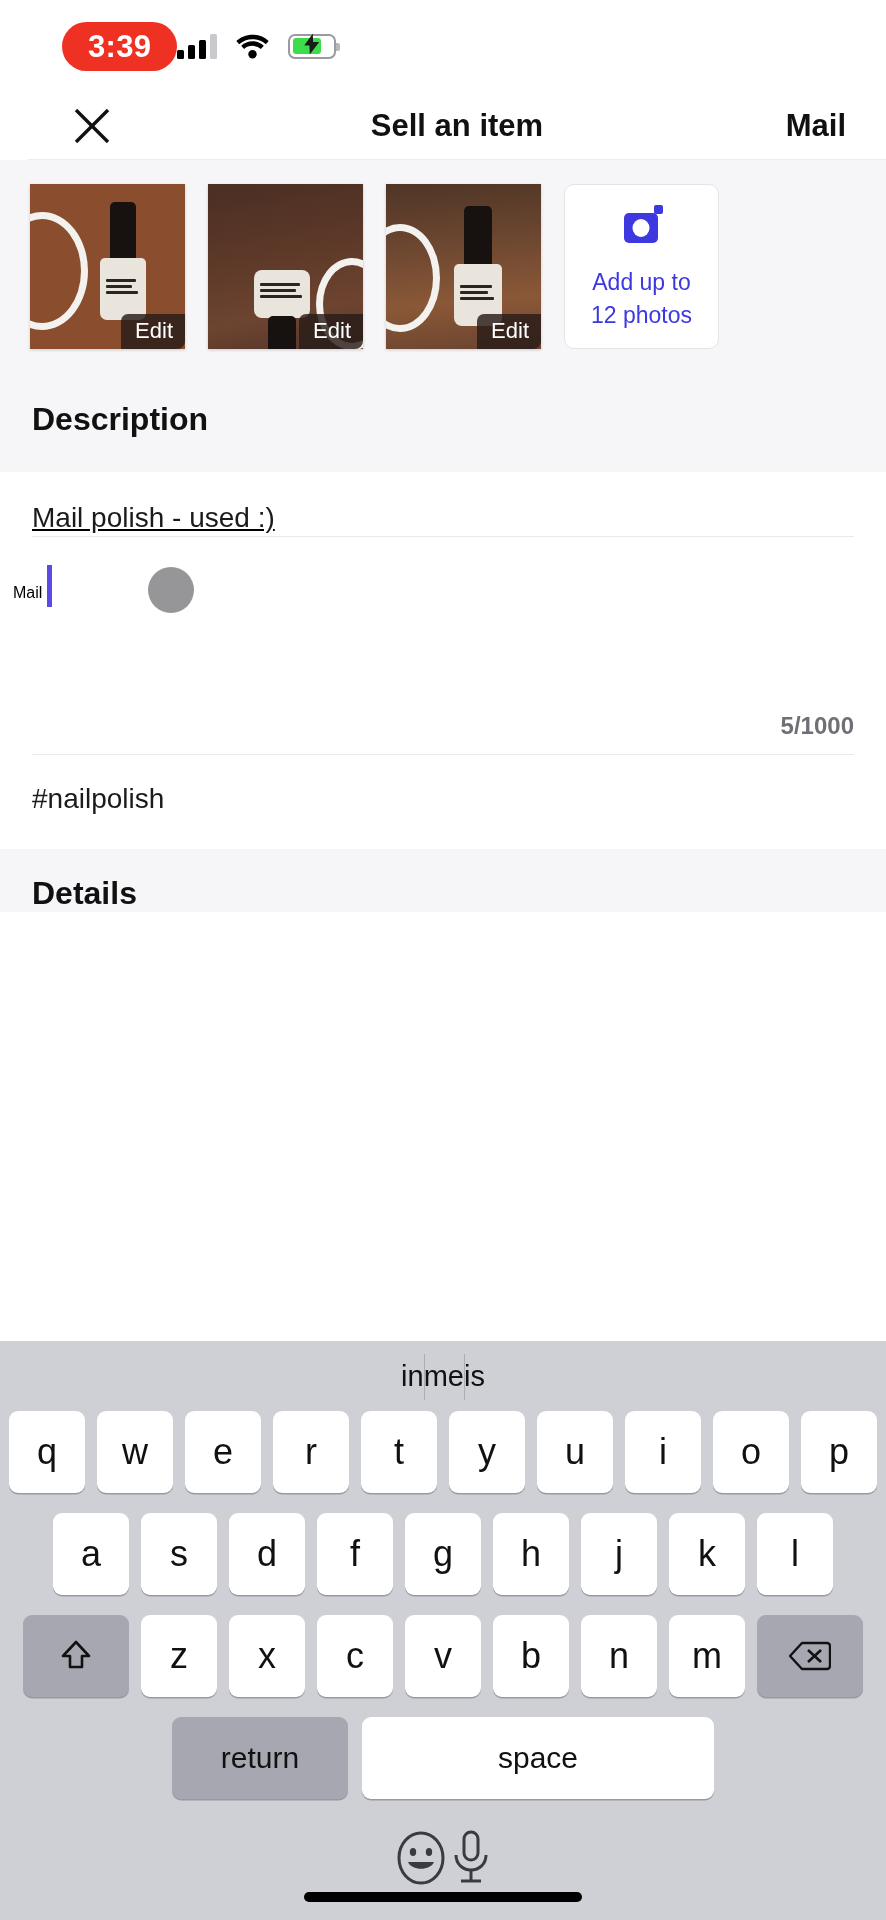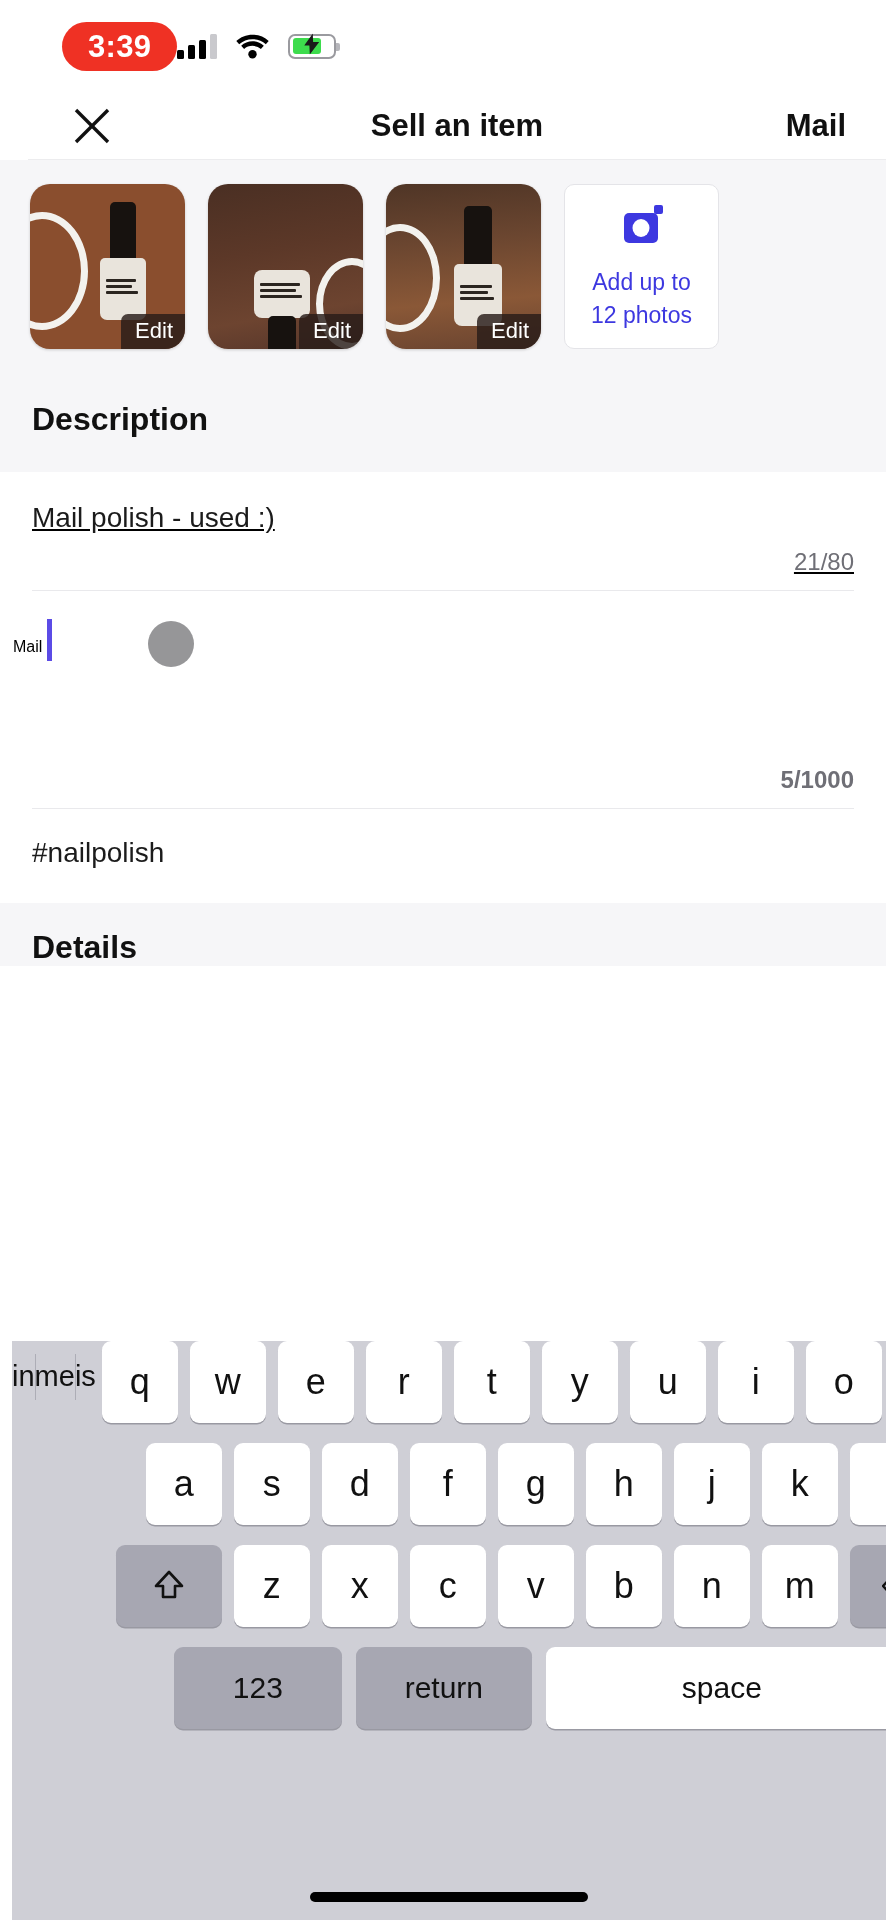--- a/index.html
+++ b/index.html
@@ -70,21 +70,21 @@
   }
   .nav-action {
     margin-left:auto; font-size:31px; font-weight:700; color:#111; cursor:pointer; z-index:2;
   }
 
   
   .photo-section { background:#f6f6f8; padding:24px 0 52px 0; }
   .photo-strip { display:flex; gap:23px; padding:0 30px; }
   .thumb {
     width:155px; height:165px;
-    border-radius:20px;
+    border-radius:0;
     position:relative;
     overflow:hidden;
     flex:0 0 auto;
     box-shadow:0 1px 3px rgba(0,0,0,.18);
     text-align:center;
   }
   .thumb .edit {
     position:absolute; right:0; bottom:0;
     background:rgba(40,28,24,.82);
     color:#fff; font-size:22px;
@@ -169,24 +169,24 @@
 
   
   .details-sec {
     background:#f6f6f8;
     padding:26px 32px 0 32px;
     font-size:32px; font-weight:700; color:#111;
   }
 
   
   .keyboard {
-    position:absolute; left:12px; right:0; bottom:0;
+    position:absolute; left:0; right:0; bottom:0;
     height:579px;
     background:#cfcfd6;
-    display:flex; flex-direction:row;
+    display:flex; flex-direction:column;align-items:center;
   }
   .suggestions {
     height:70px; display:flex; align-items:center;
     border-bottom:0;
   }
   .sug {
     flex:1; text-align:center; font-size:29px; color:#111;
     position:relative; cursor:pointer;
   }
   .sug + .sug::before {
@@ -320,21 +320,20 @@
 
   </div>
 </div>
 
 <div class="sec-header">Description</div>
 
 <div class="field-card">
 
   <div class="field">
     <div class="val">Mail polish - used :)</div>
-    <div class="counter">21/80</div>
   </div>
   <div class="divider"></div>
 
   <div class="body-field">
     <div class="val">
       <span>Mail</span><span class="caret"></span>
     </div>
     <div class="touch-dot"></div>
   </div>
   <div class="body-counter" style="padding-right:32px;font-weight:bold;">5/1000</div>
@@ -397,21 +396,20 @@
       <div class="key mod">
         <svg width="42" height="32" viewBox="0 0 42 32">
           <path d="M13 3h25a3 3 0 0 1 3 3v20a3 3 0 0 1-3 3H13L1 16z" fill="none" stroke="#111" stroke-width="2.4" stroke-linejoin="round"></path>
           <line x1="19" y1="10" x2="32" y2="22" stroke="#111" stroke-width="2.6"></line>
           <line x1="32" y1="10" x2="19" y2="22" stroke="#111" stroke-width="2.6"></line>
         </svg>
       </div>
     </div>
 
     <div class="krow r4">
-      <div class="key num">123</div>
       <div class="key ret">return</div>
       <div class="key space">space</div>
     </div>
 
   </div>
 
   <div class="kbottom">
     <div>
       <svg width="56" height="56" viewBox="0 0 56 56">
         <ellipse cx="28" cy="28" rx="22" ry="25" fill="none" stroke="#3a3a40" stroke-width="3"></ellipse>

